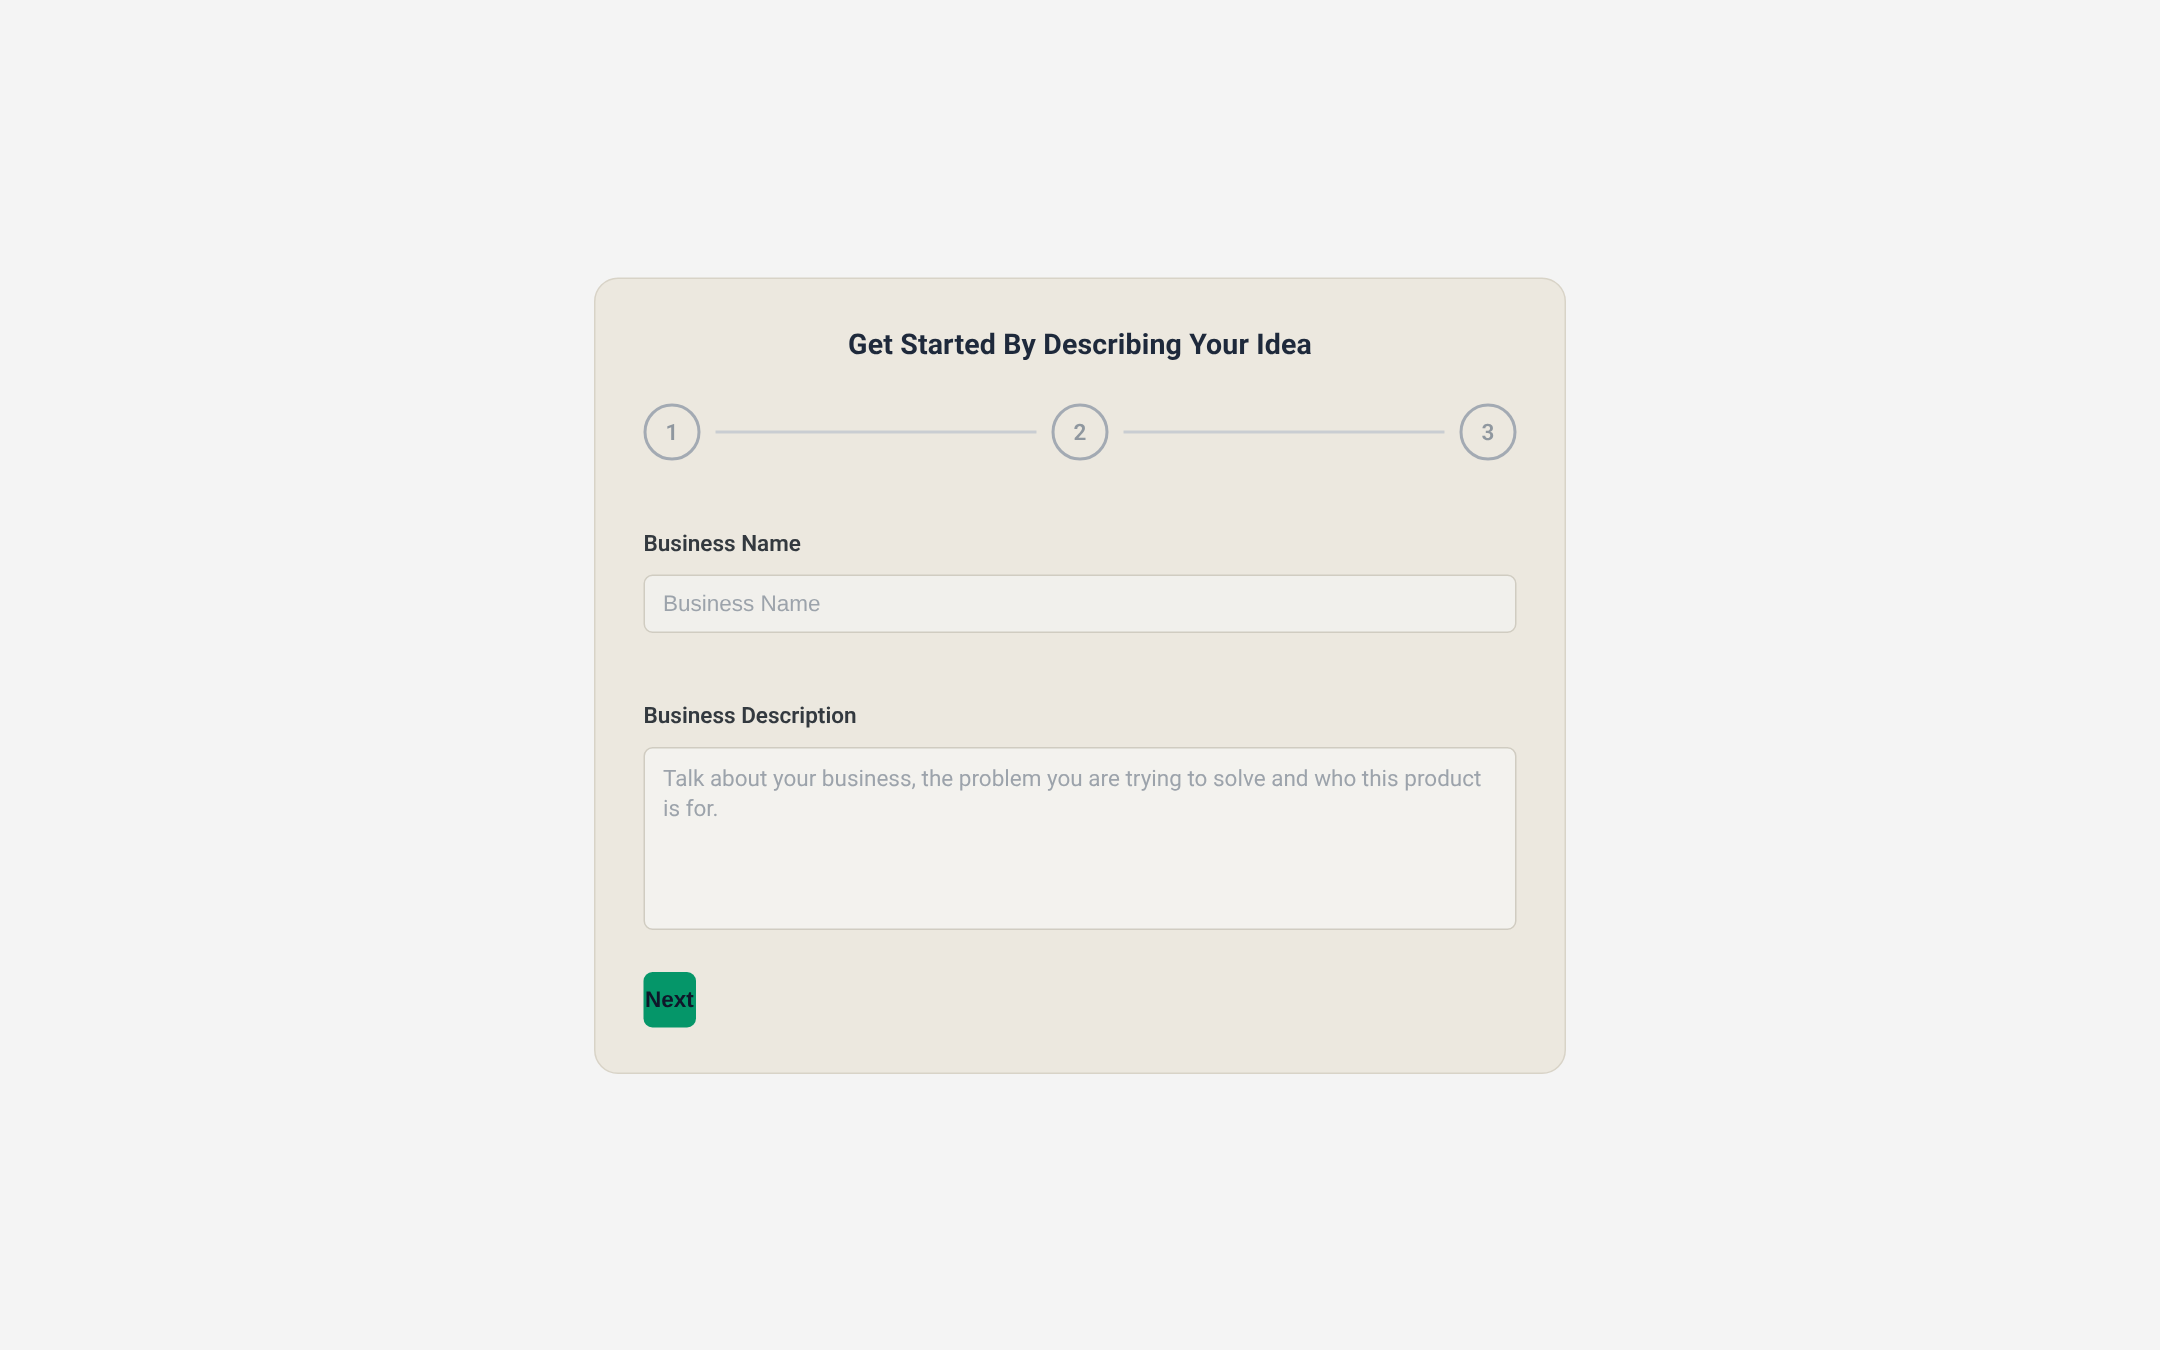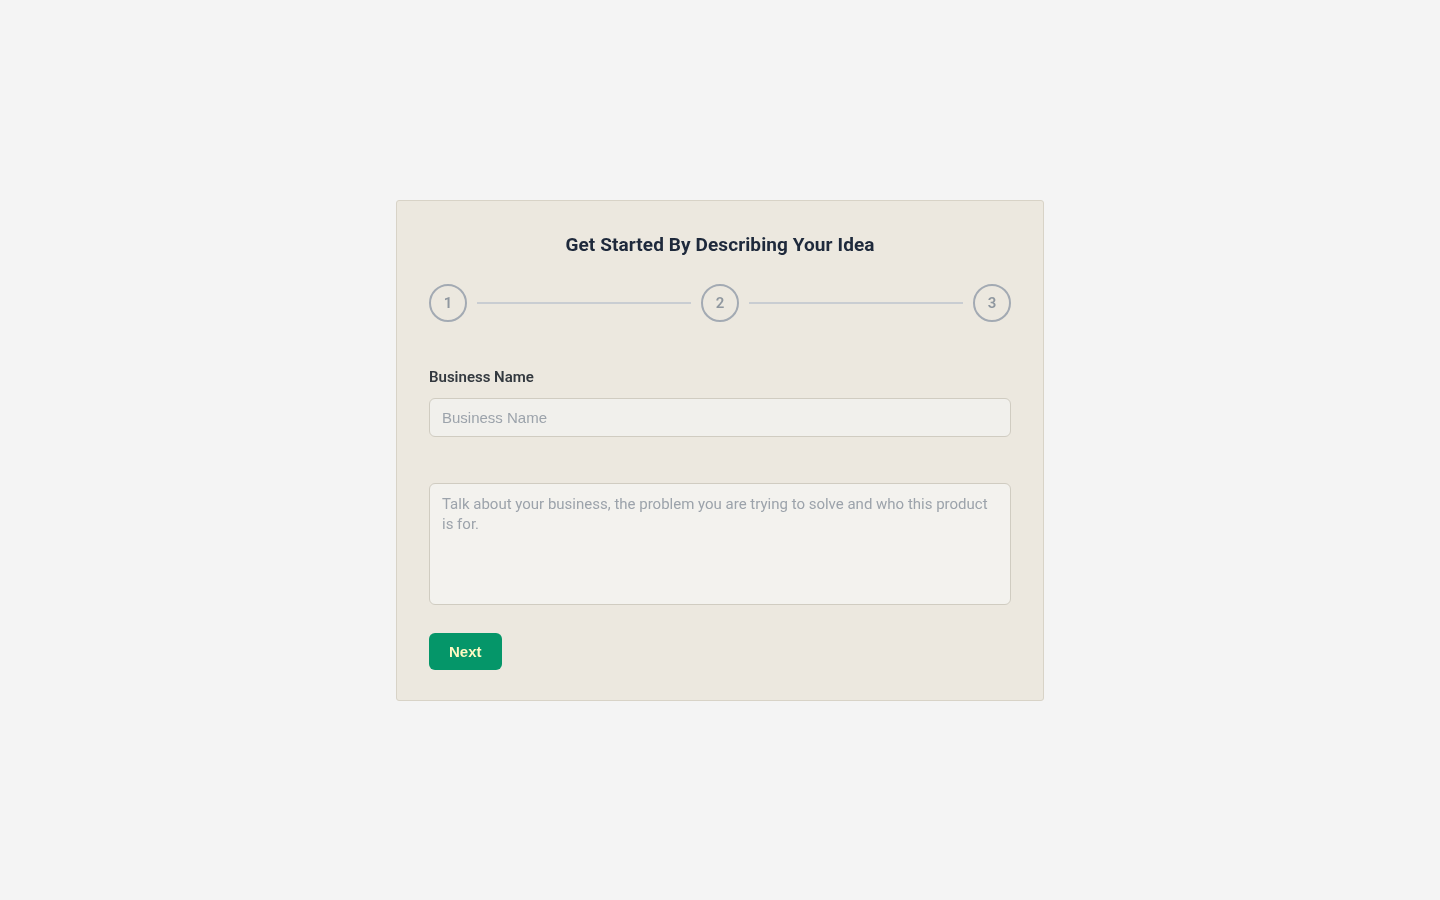--- a/index.html
+++ b/index.html
@@ -12,21 +12,21 @@
   }
   body {
     display: flex;
     align-items: center;
     justify-content: center;
   }
   .card {
     width: 648px;
     background: #ece8df;
     border: 1px solid #d8d3c7;
-    border-radius: 3px;
+    border-radius: 16px;
     padding: 32px 32px 30px 32px;
   }
   .card-title {
     font-size: 19px;
     font-weight: 700;
     text-align: center;
     letter-spacing: 0.1px;
     color: #1e293b;
     margin-bottom: 28px;
   }
@@ -93,26 +93,26 @@
     border-radius: 6px;
     outline: none;
     resize: none;
     font-family: inherit;
   }
   .textarea-input::placeholder {
     color: #9ca3ab;
   }
   .next-btn {
     background: #059669;
-    color: #fef9c3;
+    color: #0f172a;
     border: none;
     border-radius: 6px;
     font-size: 15px;
     font-weight: 600;
-    padding: 10px 20px;
+    padding: 10px 1px;
     cursor: pointer;
   }
 </style>
 </head>
 <body>
 
 <div class="card">
 
   <h2 class="card-title">Get Started By Describing Your Idea</h2>
 
@@ -123,18 +123,19 @@
     <div class="step-line"></div>
     <div class="step-circle">3</div>
   </div>
 
   <div class="field-group">
     <label class="field-label">Business Name</label>
     <input type="text" class="text-input" placeholder="Business Name" style="">
   </div>
 
   <div class="field-group">
+    <label class="field-label">Business Description</label>
     <textarea class="textarea-input" placeholder="Talk about your business, the problem you are trying to solve and who this product is for." style=""></textarea>
   </div>
 
   <button class="next-btn">Next</button>
 
 </div>
 
 </body></html>

